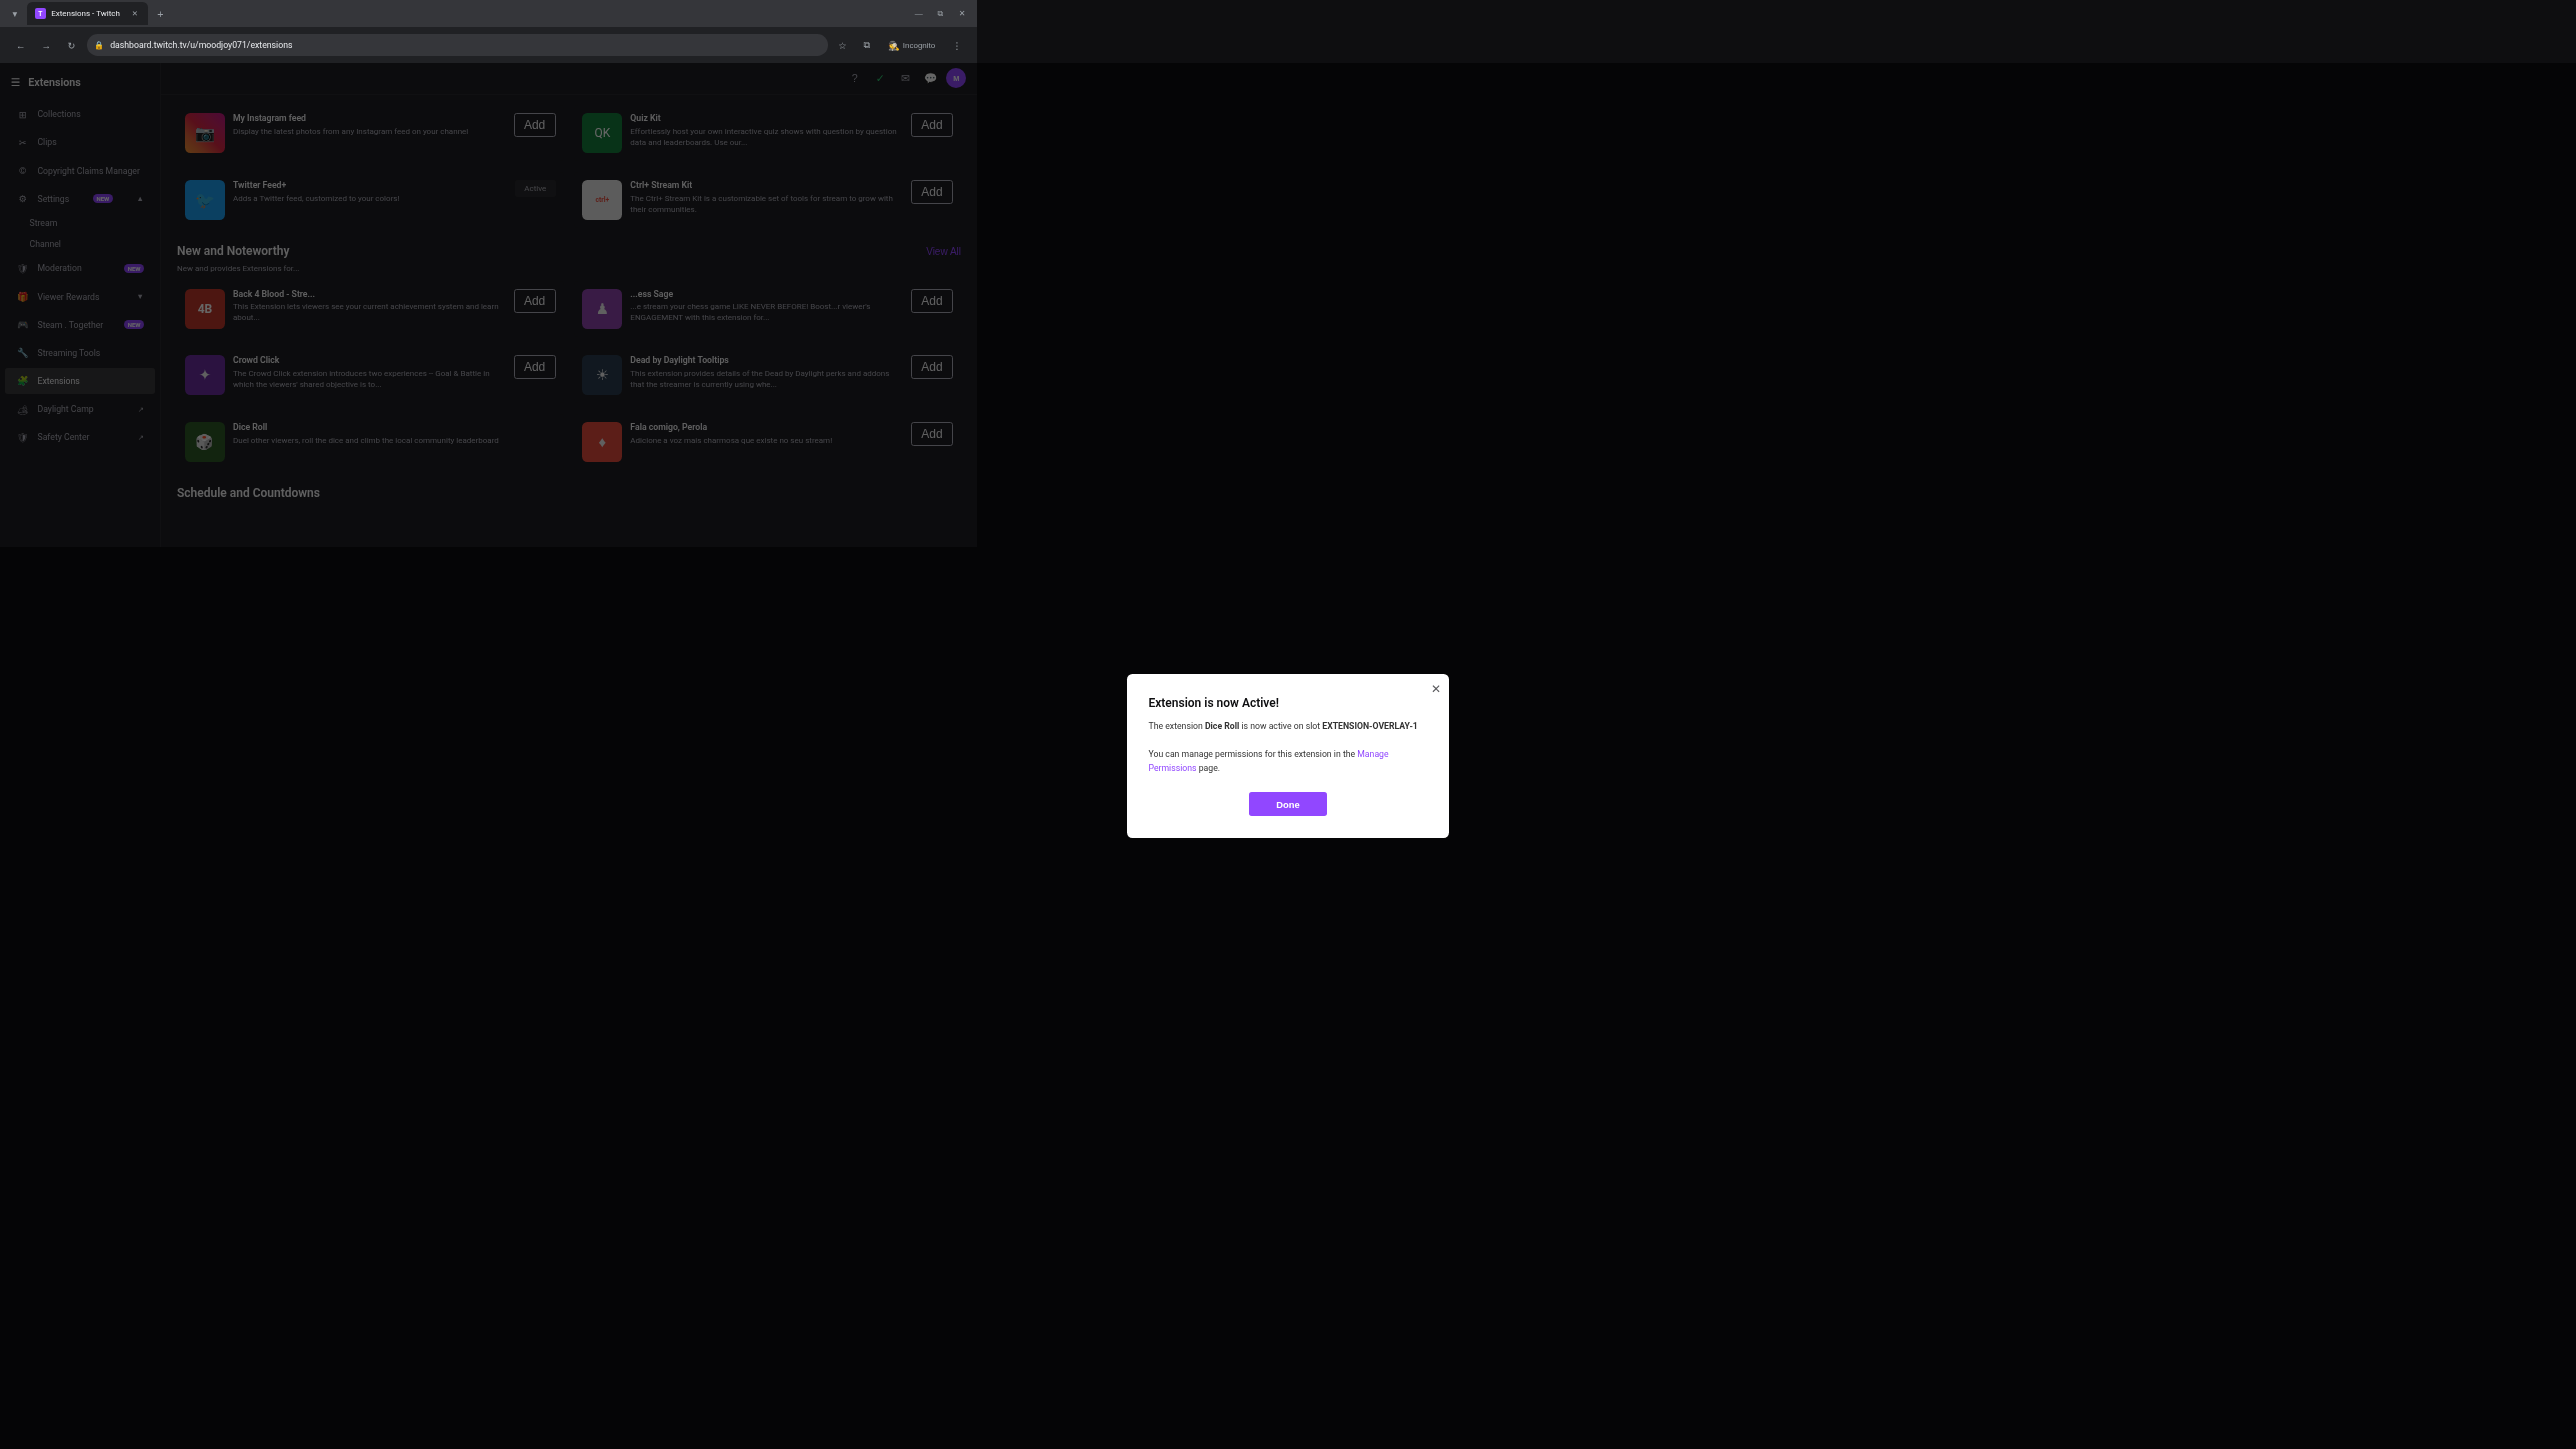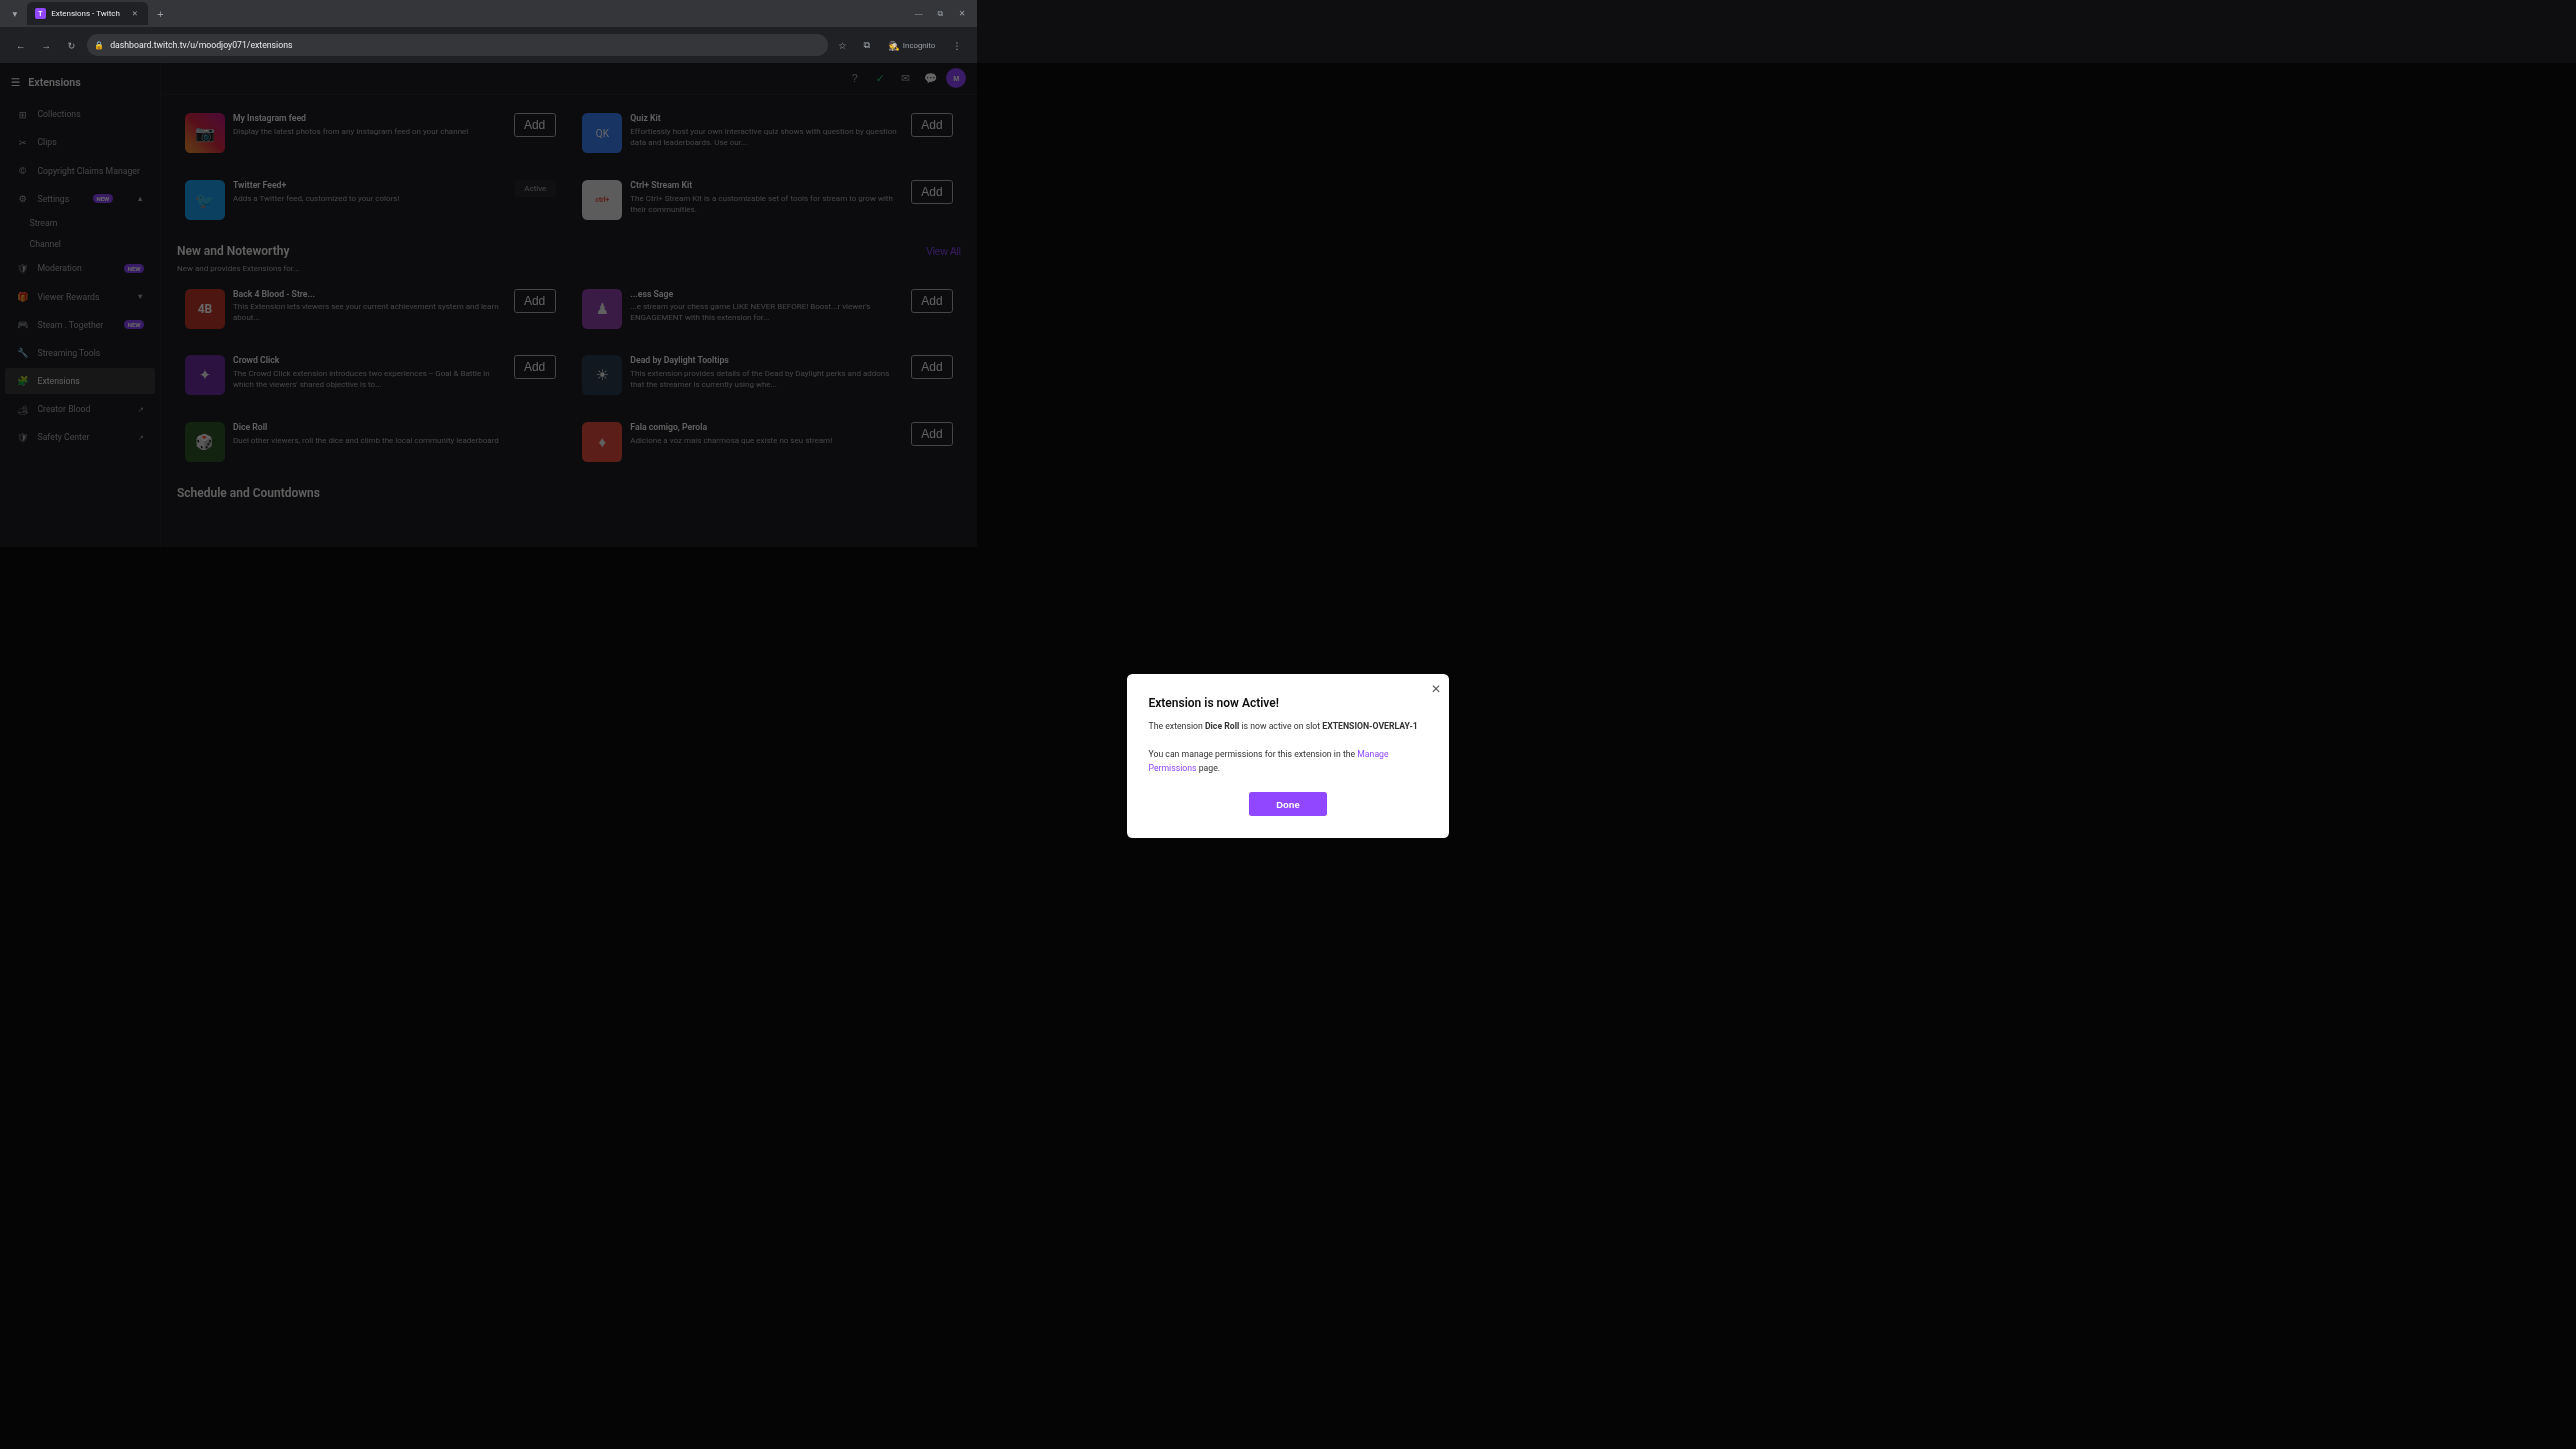--- a/index.html
+++ b/index.html
@@ -515,21 +515,21 @@
     <div class="sidebar-item">
       <span class="sidebar-item-icon">🔧</span>
       <span>Streaming Tools</span>
     </div>
     <div class="sidebar-item active">
       <span class="sidebar-item-icon">🧩</span>
       <span>Extensions</span>
     </div>
     <div class="sidebar-item">
       <span class="sidebar-item-icon">🏕</span>
-      <span>Creator Blood</span>
+      <span>Daylight Camp</span>
       <span style="font-size:7.4px;margin-left:auto;">↗</span>
     </div>
     <div class="sidebar-item">
       <span class="sidebar-item-icon">🛡</span>
       <span>Safety Center</span>
       <span style="font-size:7.4px;margin-left:auto;">↗</span>
     </div>
   </div>
 
   <div class="main-content">
@@ -548,21 +548,21 @@
         <div class="extension-card">
           <div class="extension-icon icon-instagram">📷</div>
           <div class="extension-info">
             <div class="extension-name">My Instagram feed</div>
             <div class="extension-desc">Display the latest photos from any Instagram feed on your channel</div>
           </div>
           <button class="add-btn">Add</button>
         </div>
 
         <div class="extension-card">
-          <div class="extension-icon icon-quizkit" style="background:#3b82f6;color:white;font-size:10px;font-weight:normal;">QK</div>
+          <div class="extension-icon icon-quizkit" style="background:#15803d;color:white;font-size:12px;font-weight:normal;">QK</div>
           <div class="extension-info">
             <div class="extension-name">Quiz Kit</div>
             <div class="extension-desc">Effortlessly host your own interactive quiz shows with question by question data and leaderboards. Use our...</div>
           </div>
           <button class="add-btn">Add</button>
         </div>
 
         <div class="extension-card">
           <div class="extension-icon" style="background:#1da1f2;">🐦</div>
           <div class="extension-info">

